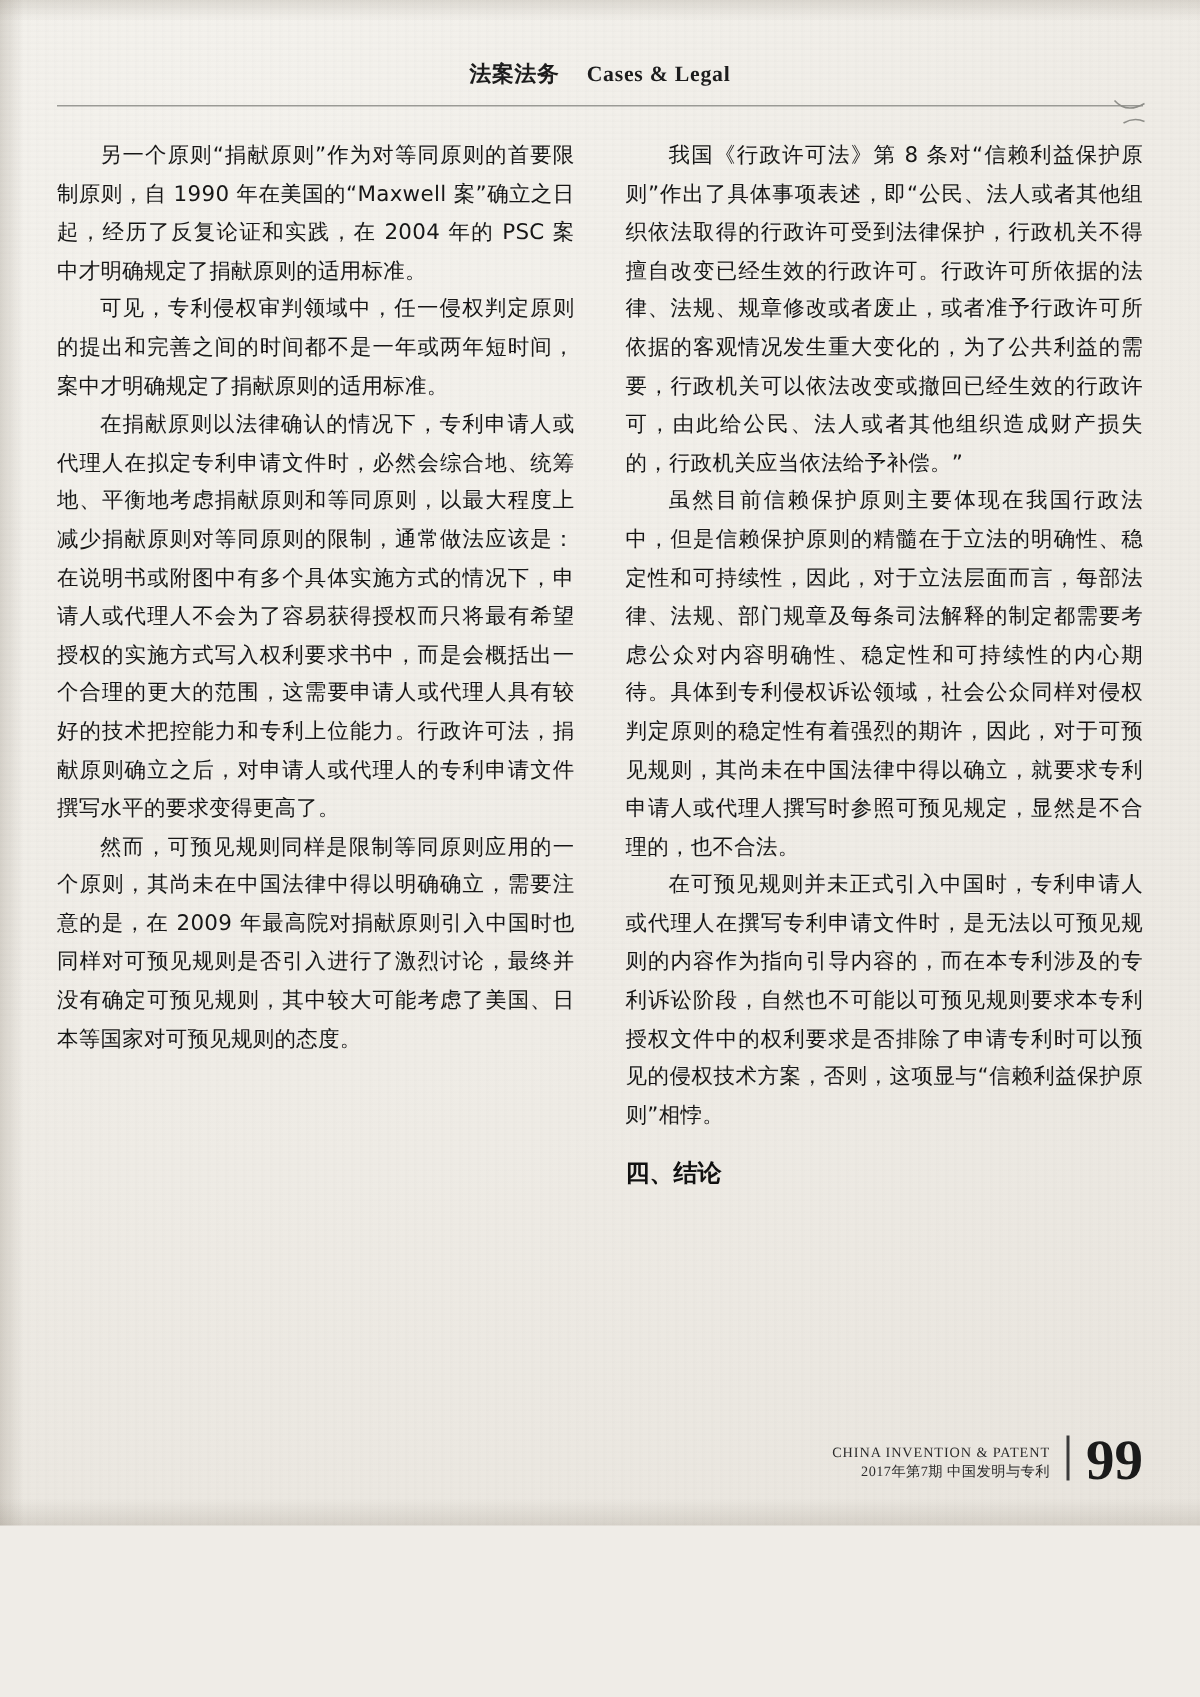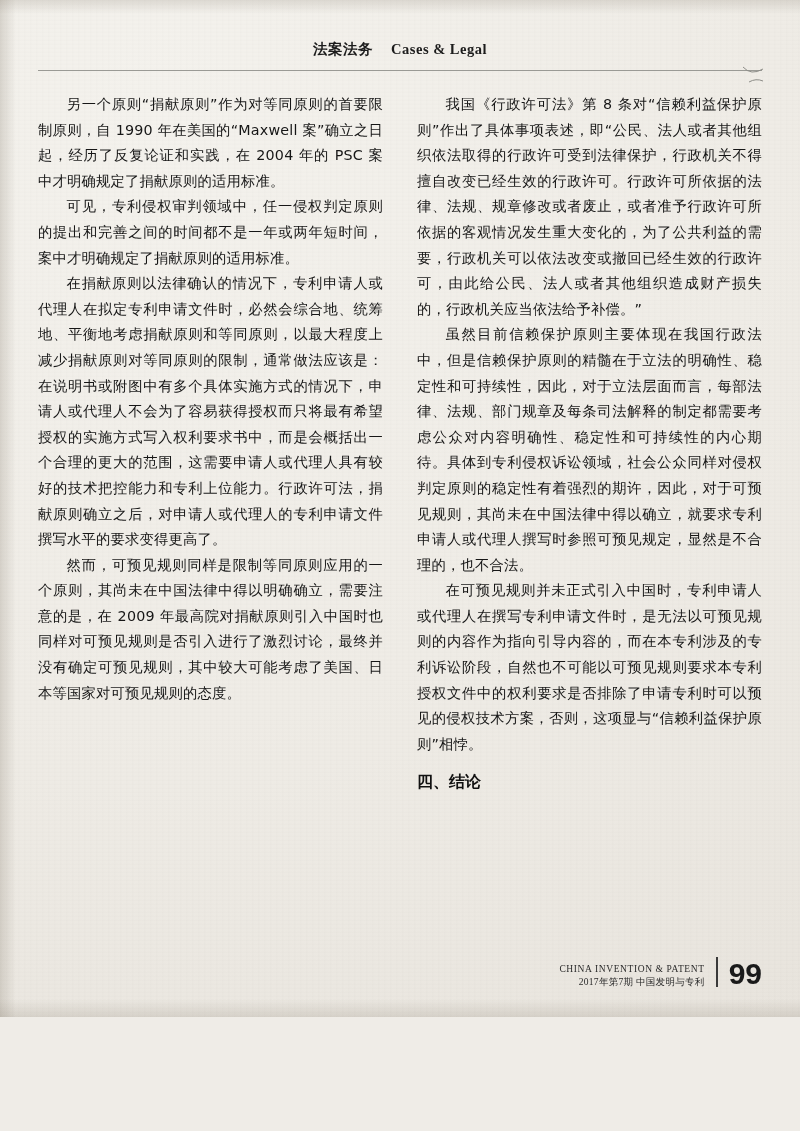--- a/index.html
+++ b/index.html
@@ -134,22 +134,22 @@
     letter-spacing: 0.3px;
     color: #2a2a2a;
   }
   .footer-sep {
     width: 2px;
     height: 30px;
     background: #3a3a3a;
     margin: 0 2px 2px 2px;
   }
   .page-number {
-    font-family: Liberation Sans, sans-serif;
-    font-size: 30px;
+    font-family: Liberation Serif, serif;
+    font-size: 38px;
     font-weight: bold;
     line-height: 30px;
     color: #1a1a1a;
   }
   .edge-shadow-left {
     position: absolute;
     top: 0; bottom: 0; left: 0;
     width: 16px;
     background: linear-gradient(to right, rgba(120,110,95,0.22), rgba(120,110,95,0));
     pointer-events: none;

